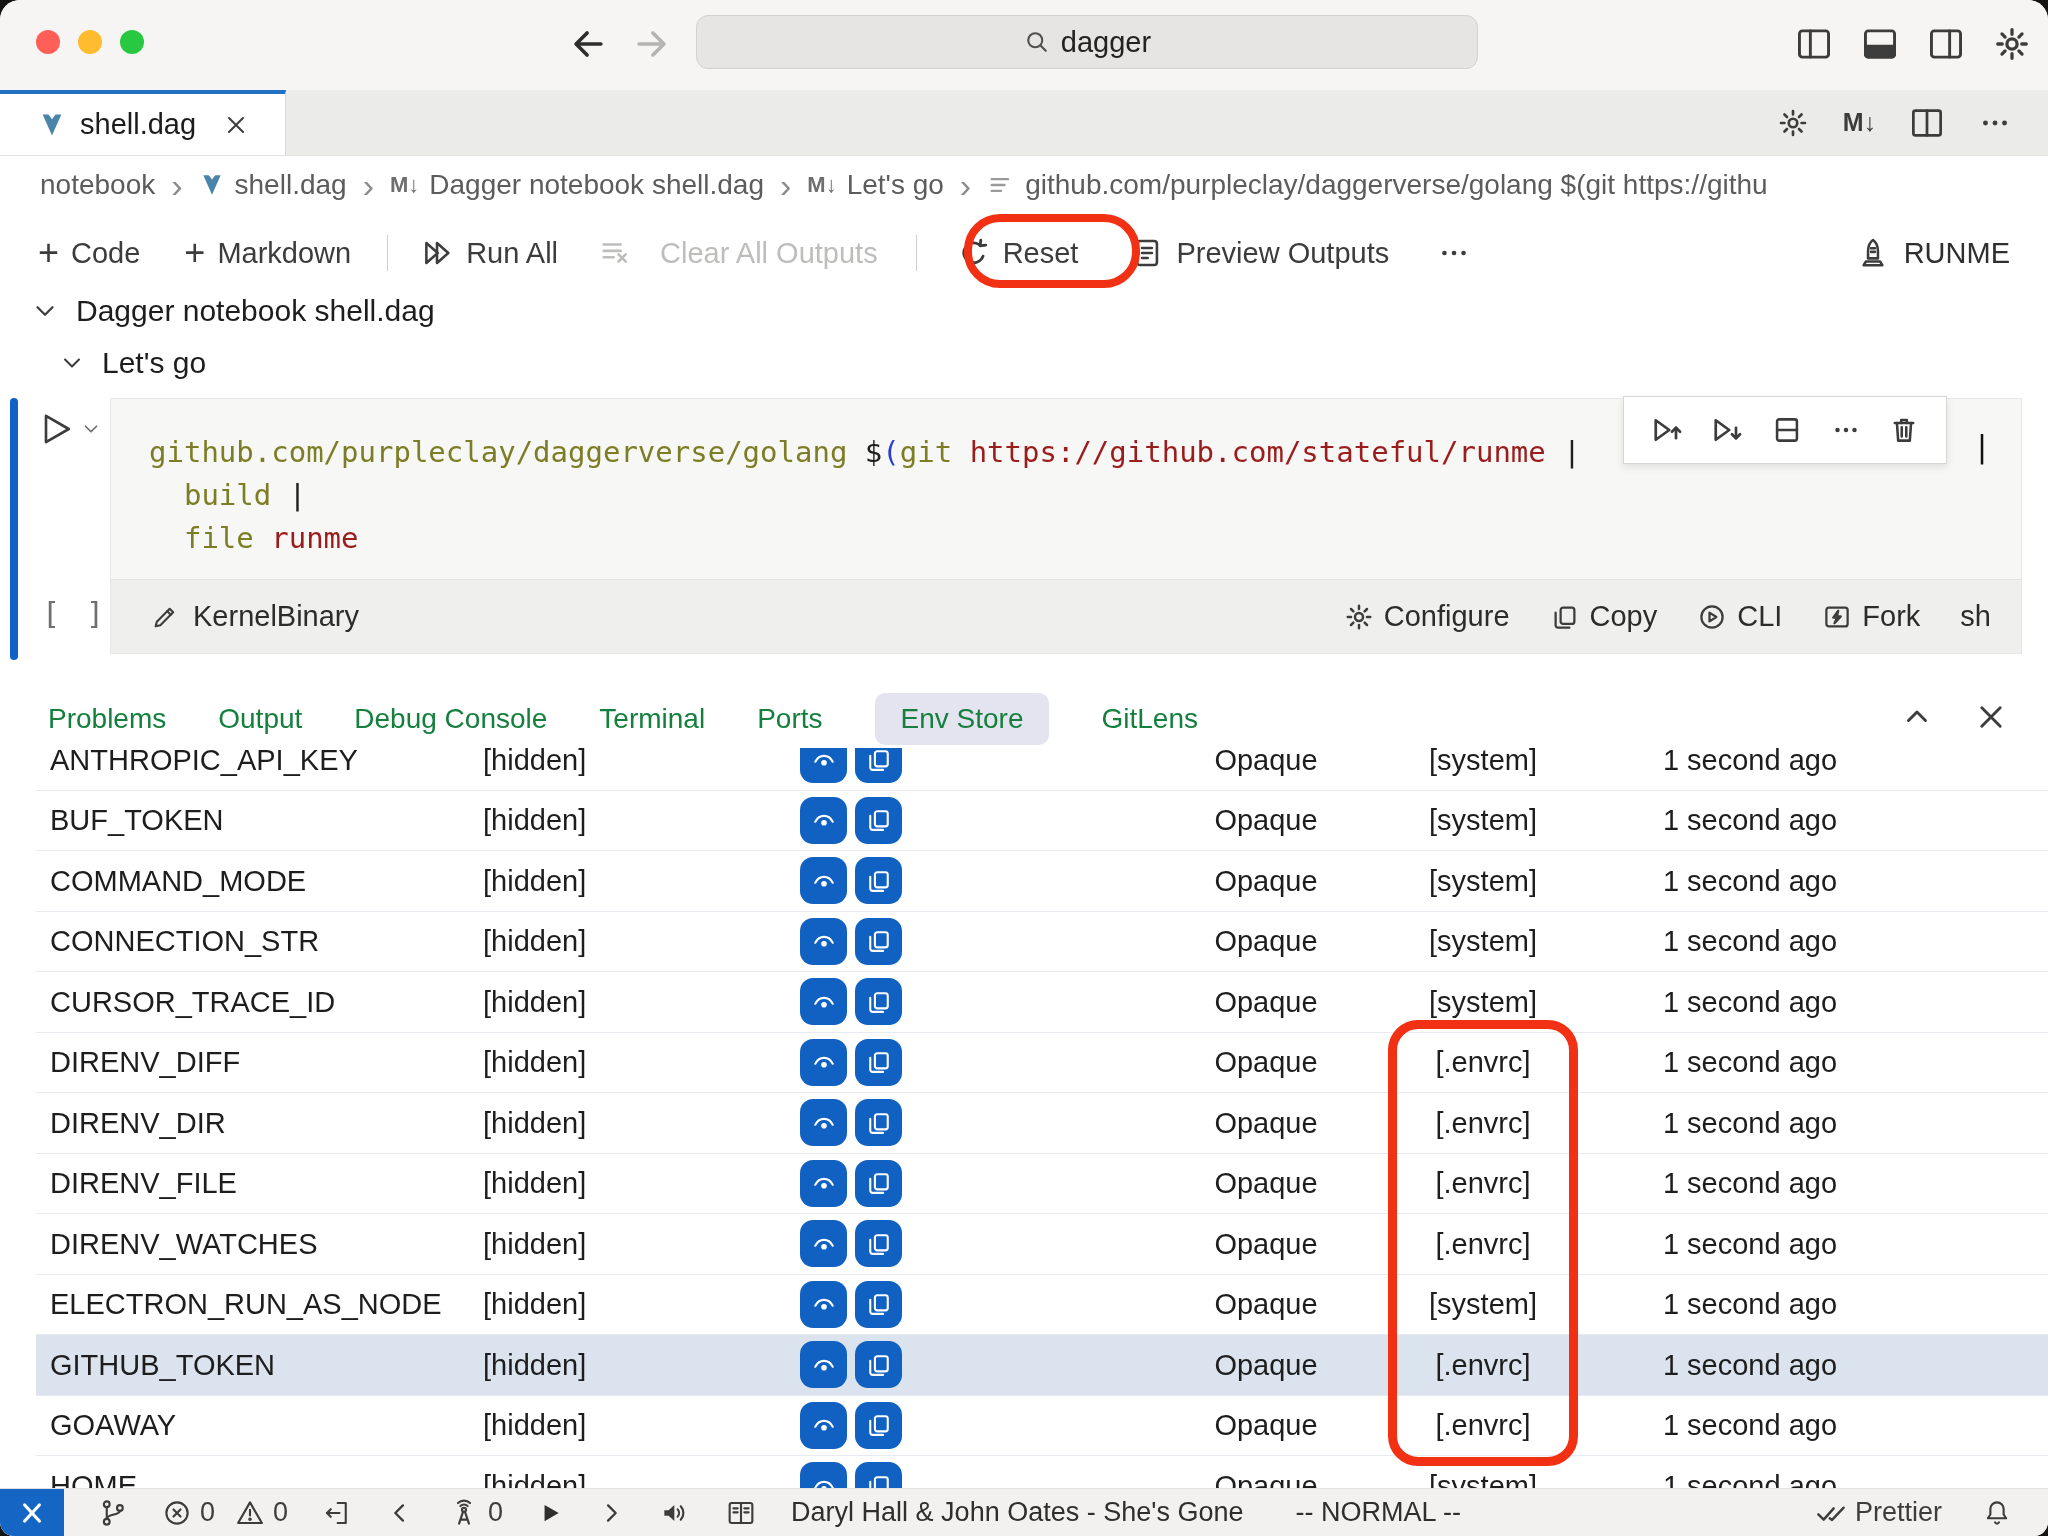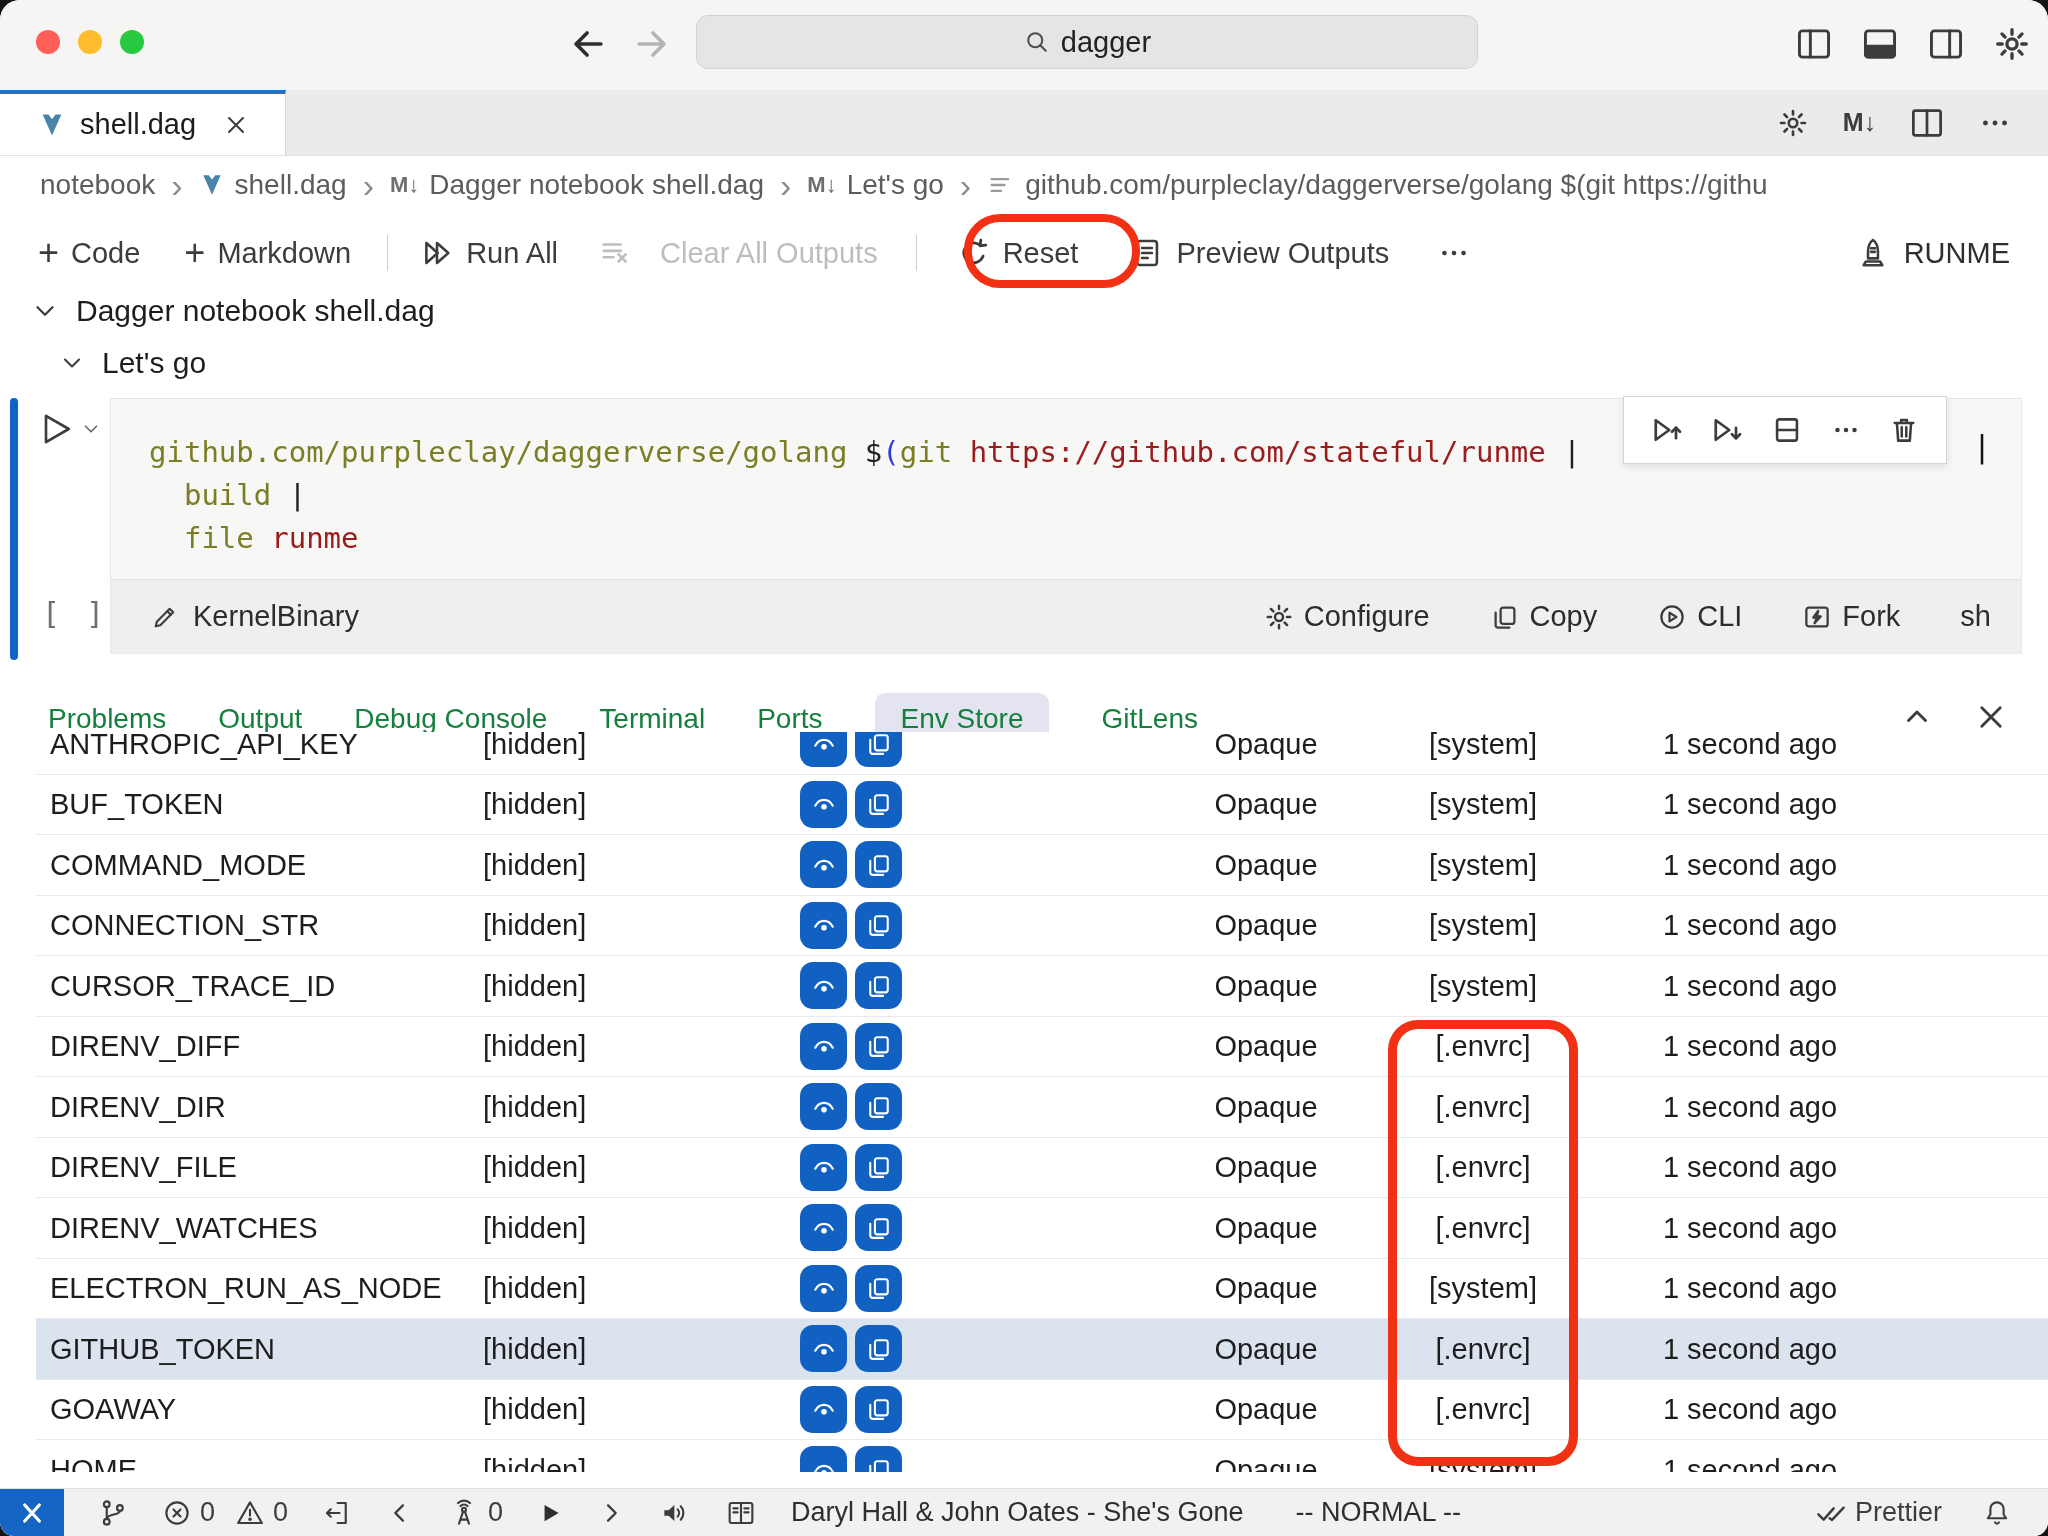--- a/index.html
+++ b/index.html
@@ -69,33 +69,33 @@
   .tok-paren{color:var(--code-paren);}
   .tok-plain{color:#202020;}
   .tok-str{color:var(--code-link);}
   .trailing-pipe{position:absolute;left:1862px;top:30px;font-family:"DejaVu Sans Mono",monospace;font-size:30px;color:#111;}
   .cell-toolbar{position:absolute;left:1623px;top:396px;width:322px;height:66px;background:#fff;
     border:1px solid #d5d5d3;box-shadow:0 3px 8px rgba(0,0,0,0.10);display:flex;align-items:center;justify-content:space-evenly;}
   .cell-footer{position:absolute;left:110px;top:579px;width:1912px;height:75px;background:var(--cellfooter);
     border:1px solid var(--cellborder);border-top:1px solid #e2e2e0;box-sizing:border-box;
     display:flex;align-items:center;justify-content:space-between;padding:0 30px 0 40px;}
   .kernel{display:flex;align-items:center;gap:14px;font-size:29px;color:#2c2c2c;cursor:pointer;}
-  .footer-actions{display:flex;align-items:center;gap:60px;}
+  .footer-actions{display:flex;align-items:center;gap:40px;}
   .fa-item{display:flex;align-items:center;gap:10px;font-size:29px;color:#2c2c2c;cursor:pointer;}
   .exec-ind{position:absolute;left:42px;top:596px;font-family:"DejaVu Sans Mono",monospace;font-size:30px;color:#6f6f6f;letter-spacing:4px;}
 
   
   .panel-tabs{position:absolute;left:0;top:690px;width:2048px;height:58px;background:#fff;
     display:flex;align-items:center;gap:52px;padding-left:48px;box-sizing:border-box;}
   .panel-tab{font-size:28px;color:#15803d;cursor:pointer;padding:10px 0;}
   .panel-tab.active{background:var(--pill);border-radius:10px;padding:10px 26px;}
   .panel-icons{position:absolute;right:40px;top:700px;display:flex;gap:40px;align-items:center;}
 
   
-  .env-table{position:absolute;left:0;top:732px;width:2048px;height:740px;overflow:hidden;background:#fff;}
+  .env-table{position:absolute;left:0;top:748px;width:2048px;height:740px;overflow:hidden;background:#fff;}
   .env-rows{position:absolute;left:0;top:-18px;width:2048px;}
   .env-row{position:relative;width:2012px;margin-left:36px;height:59.5px;border-bottom:1px solid var(--rowborder);background:#fff;}
   .env-row.selected{background:var(--selrow);}
   .env-row span{position:absolute;top:50%;transform:translateY(-50%);font-size:29px;color:#1d1d1d;}
   .c-name{left:14px;}
   .c-value{left:447px;}
   .c-type{left:1130px;width:200px;text-align:center;}
   .c-source{left:1347px;width:200px;text-align:center;}
   .c-updated{left:1574px;width:280px;text-align:center;}
   .icon-btn{position:absolute;top:6px;width:47px;height:47px;border:none;border-radius:13px;

